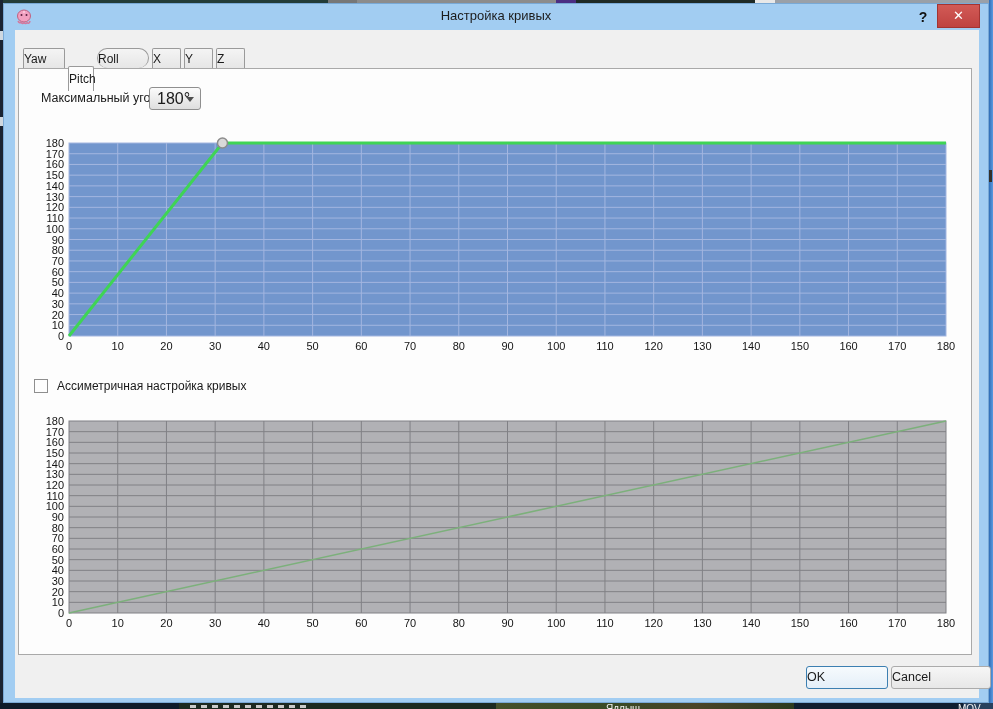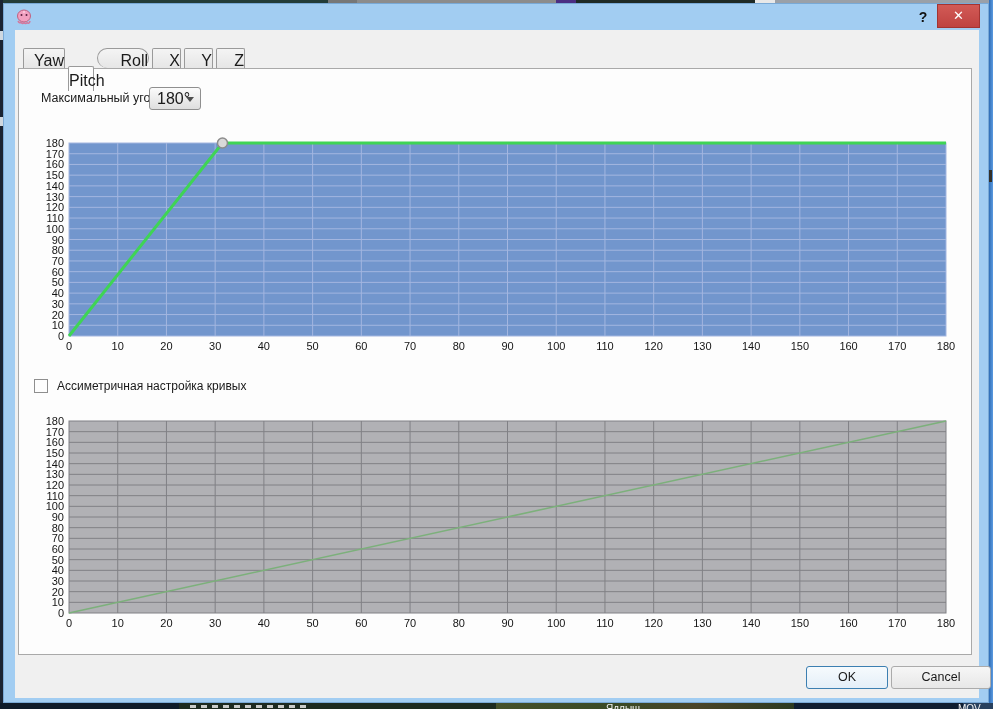--- a/index.html
+++ b/index.html
@@ -32,21 +32,21 @@
   .help-btn { position:absolute; right:54px; top:2px; width:22px; height:22px;
     font-size:14px; font-weight:bold; color:#111; text-align:center; line-height:22px; cursor:pointer; }
   .close-btn { position:absolute; right:8px; top:0; width:43px; height:24px;
     background:linear-gradient(#d25a56,#bf4341); border:1px solid #a33432;
     color:#fff; font-size:13px; font-weight:bold; text-align:center; line-height:22px; cursor:pointer; }
   .client { position:absolute; left:11px; top:26px; width:964px; height:668px; background:#f0f0f0; }
 
   
   .tabs { position:absolute; left:8px; top:18px; height:21px; display:flex; gap:3px; }
   .tab { height:20px; border:1px solid #9a9a9a; border-bottom:none; border-radius:2px 2px 0 0;
-    background:linear-gradient(#f4f4f4,#e6e6e6); font-size:16px; text-align:right;
+    background:linear-gradient(#f4f4f4,#e6e6e6); font-size:12px; text-align:left;
     padding:3px 0 0 0; cursor:pointer; position:relative; top:0; }
   .tab.active { background:#fdfdfd; height:25px; top:-4px; padding-top:5px; z-index:3;
     box-shadow:0 1px 0 #fdfdfd; }
 
   
   .panel { position:absolute; left:3px; top:38px; width:954px; height:587px;
     background:#fdfdfd; border:1px solid #a9a9a9; z-index:1; }
 
   .field-label { position:absolute; left:26px; top:61px; font-size:12.5px; z-index:2; }
   .combo { position:absolute; left:134px; top:57px; width:52px; height:23px; z-index:2;
@@ -57,21 +57,21 @@
 
   .chart-box { position:absolute; z-index:2; }
   #chart0 { left:18px; top:107px; width:926px; height:220px; }
   #chart1 { left:18px; top:385px; width:926px; height:220px; }
 
   .check-row { position:absolute; left:19px; top:348px; height:16px; display:flex; align-items:center; z-index:2; }
   .checkbox { width:14px; height:14px; background:#fdfdfd; border:1px solid #8e8e8e; cursor:pointer; }
   .check-label { margin-left:9px; font-size:12px; }
 
   .btn { position:absolute; top:636px; height:23px; border-radius:3px; font-size:12.5px;
-    text-align:center; line-height:21px; cursor:pointer; z-index:2; }
+    line-height:21px; cursor:pointer; z-index:2; }
   .btn-ok { left:791px; width:82px; border:1px solid #3c7fb1; background:linear-gradient(#f6fafd,#e4eff8); }
   .btn-cancel { left:876px; width:100px; border:1px solid #ababab; background:linear-gradient(#f6f6f6,#e7e7e7); }
 </style>
 </head>
 <body>
 
 <div id="screen">
 
   <div class="strip-top"></div>
   <div class="strip-left">
@@ -89,20 +89,21 @@
 
   <div class="window">
     <div class="titlebar">
       <svg class="app-icon" viewBox="0 0 18 18">
         <ellipse cx="9" cy="8" rx="6.5" ry="6" fill="#f2a0c0" stroke="#c06080" stroke-width="1"></ellipse>
         <circle cx="6.5" cy="7" r="1" fill="#5a2040"></circle>
         <circle cx="11.5" cy="7" r="1" fill="#5a2040"></circle>
         <path d="M3 13 q2 3 3 1 q1.5 2.5 3 .5 q1.5 2 3 .2 q2 1.8 3 -1.7" fill="none" stroke="#d2789e" stroke-width="1.6"></path>
         <circle cx="9" cy="4" r="1.2" fill="#fac4da"></circle>
       </svg>
+      <div class="win-title">Настройка кривых</div>
       <div class="help-btn">?</div>
       <div class="close-btn">✕</div>
     </div>
 
     <div class="client">
       <div class="tabs" id="tabs">
           <div class="tab" style="width: 42px;">Yaw</div>
           <div class="tab active" style="width: 26px; margin-top: 22px;">Pitch</div>
           <div class="tab" style="width: 52px; border-radius: 10px;">Roll</div>
           <div class="tab" style="width: 29px;">X</div>

